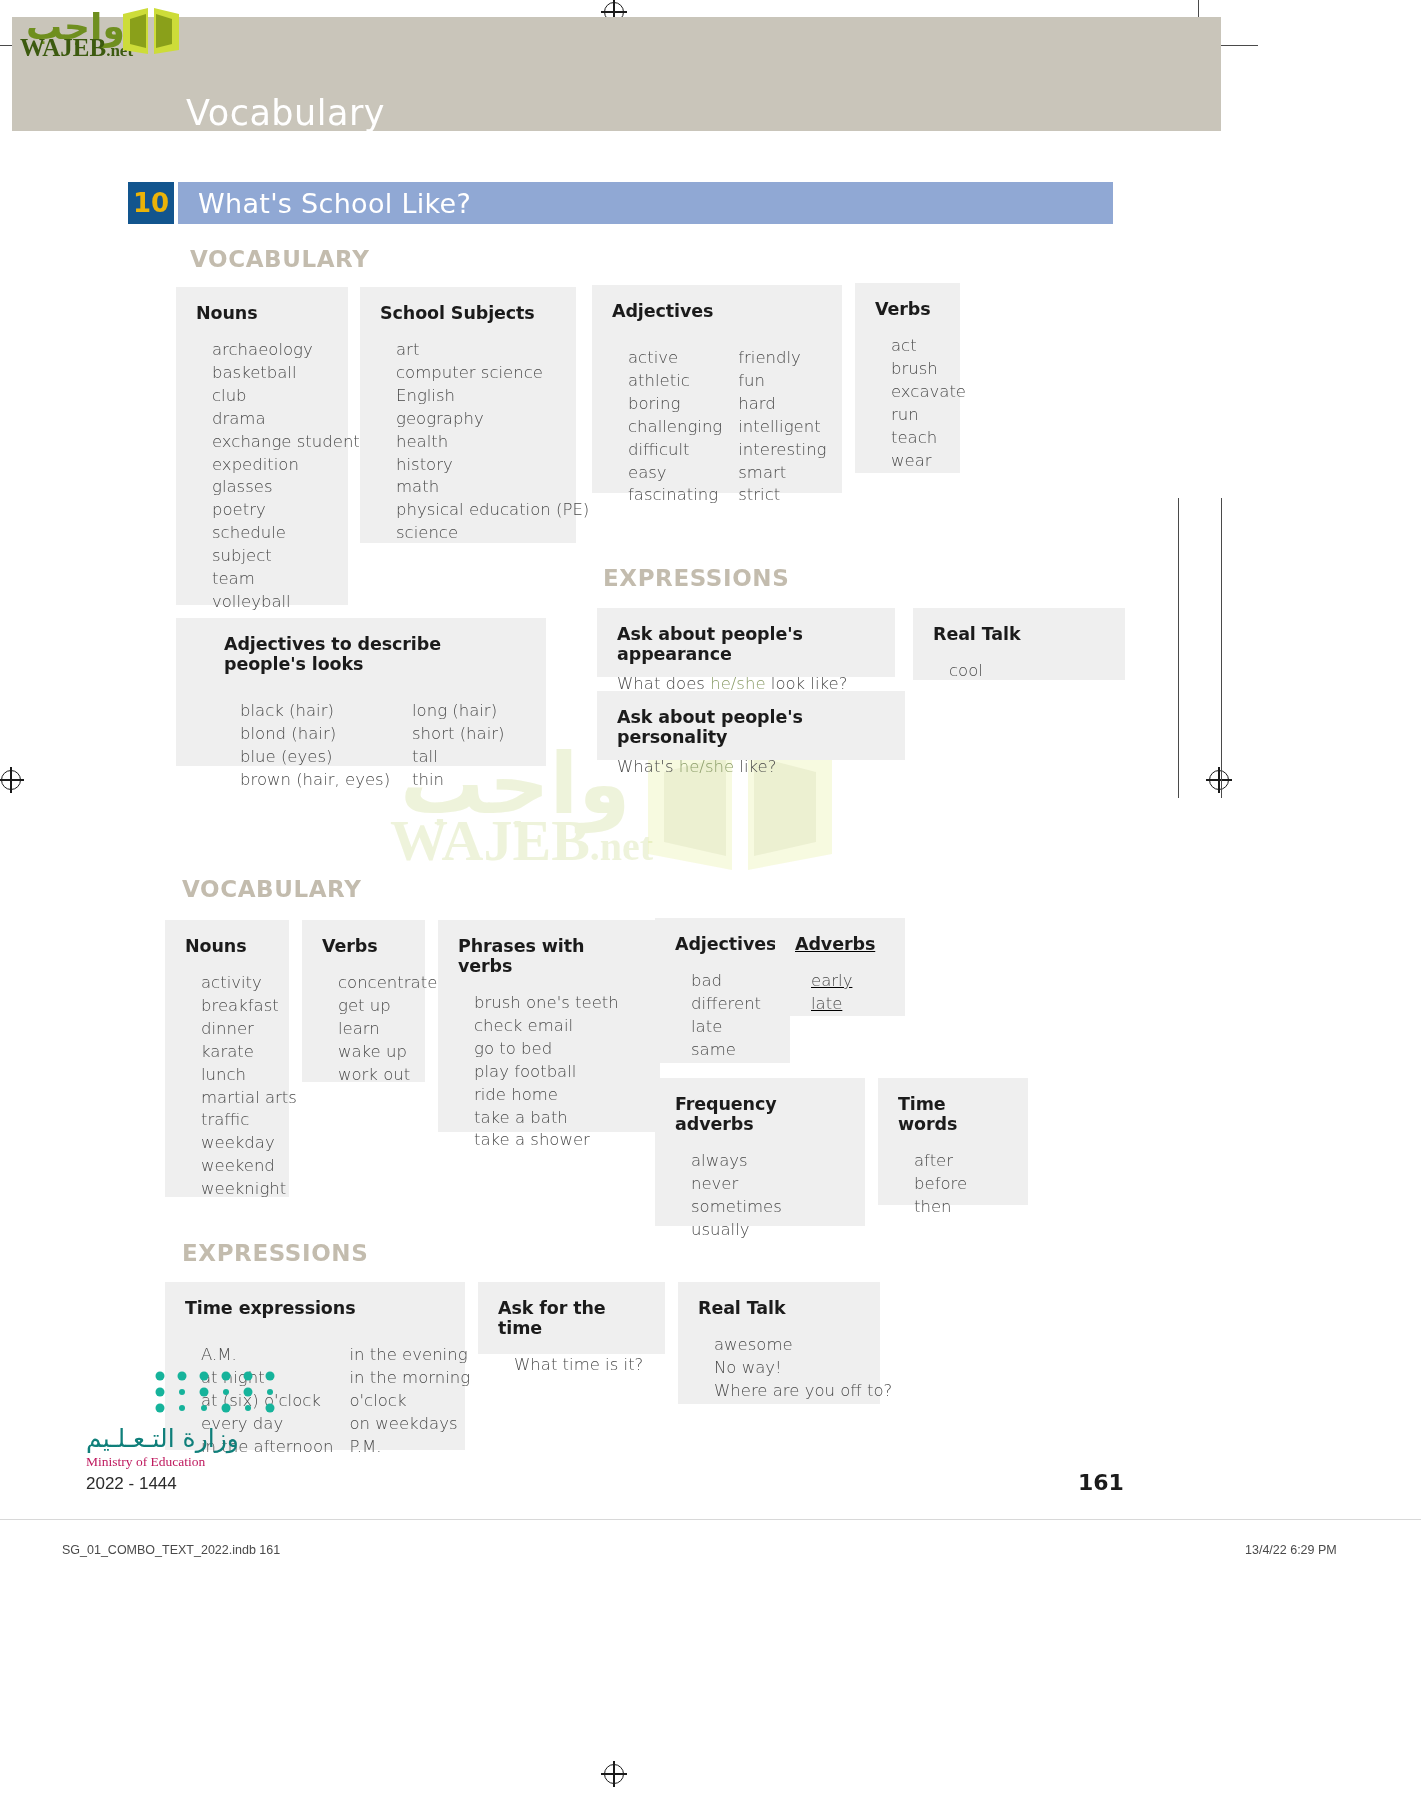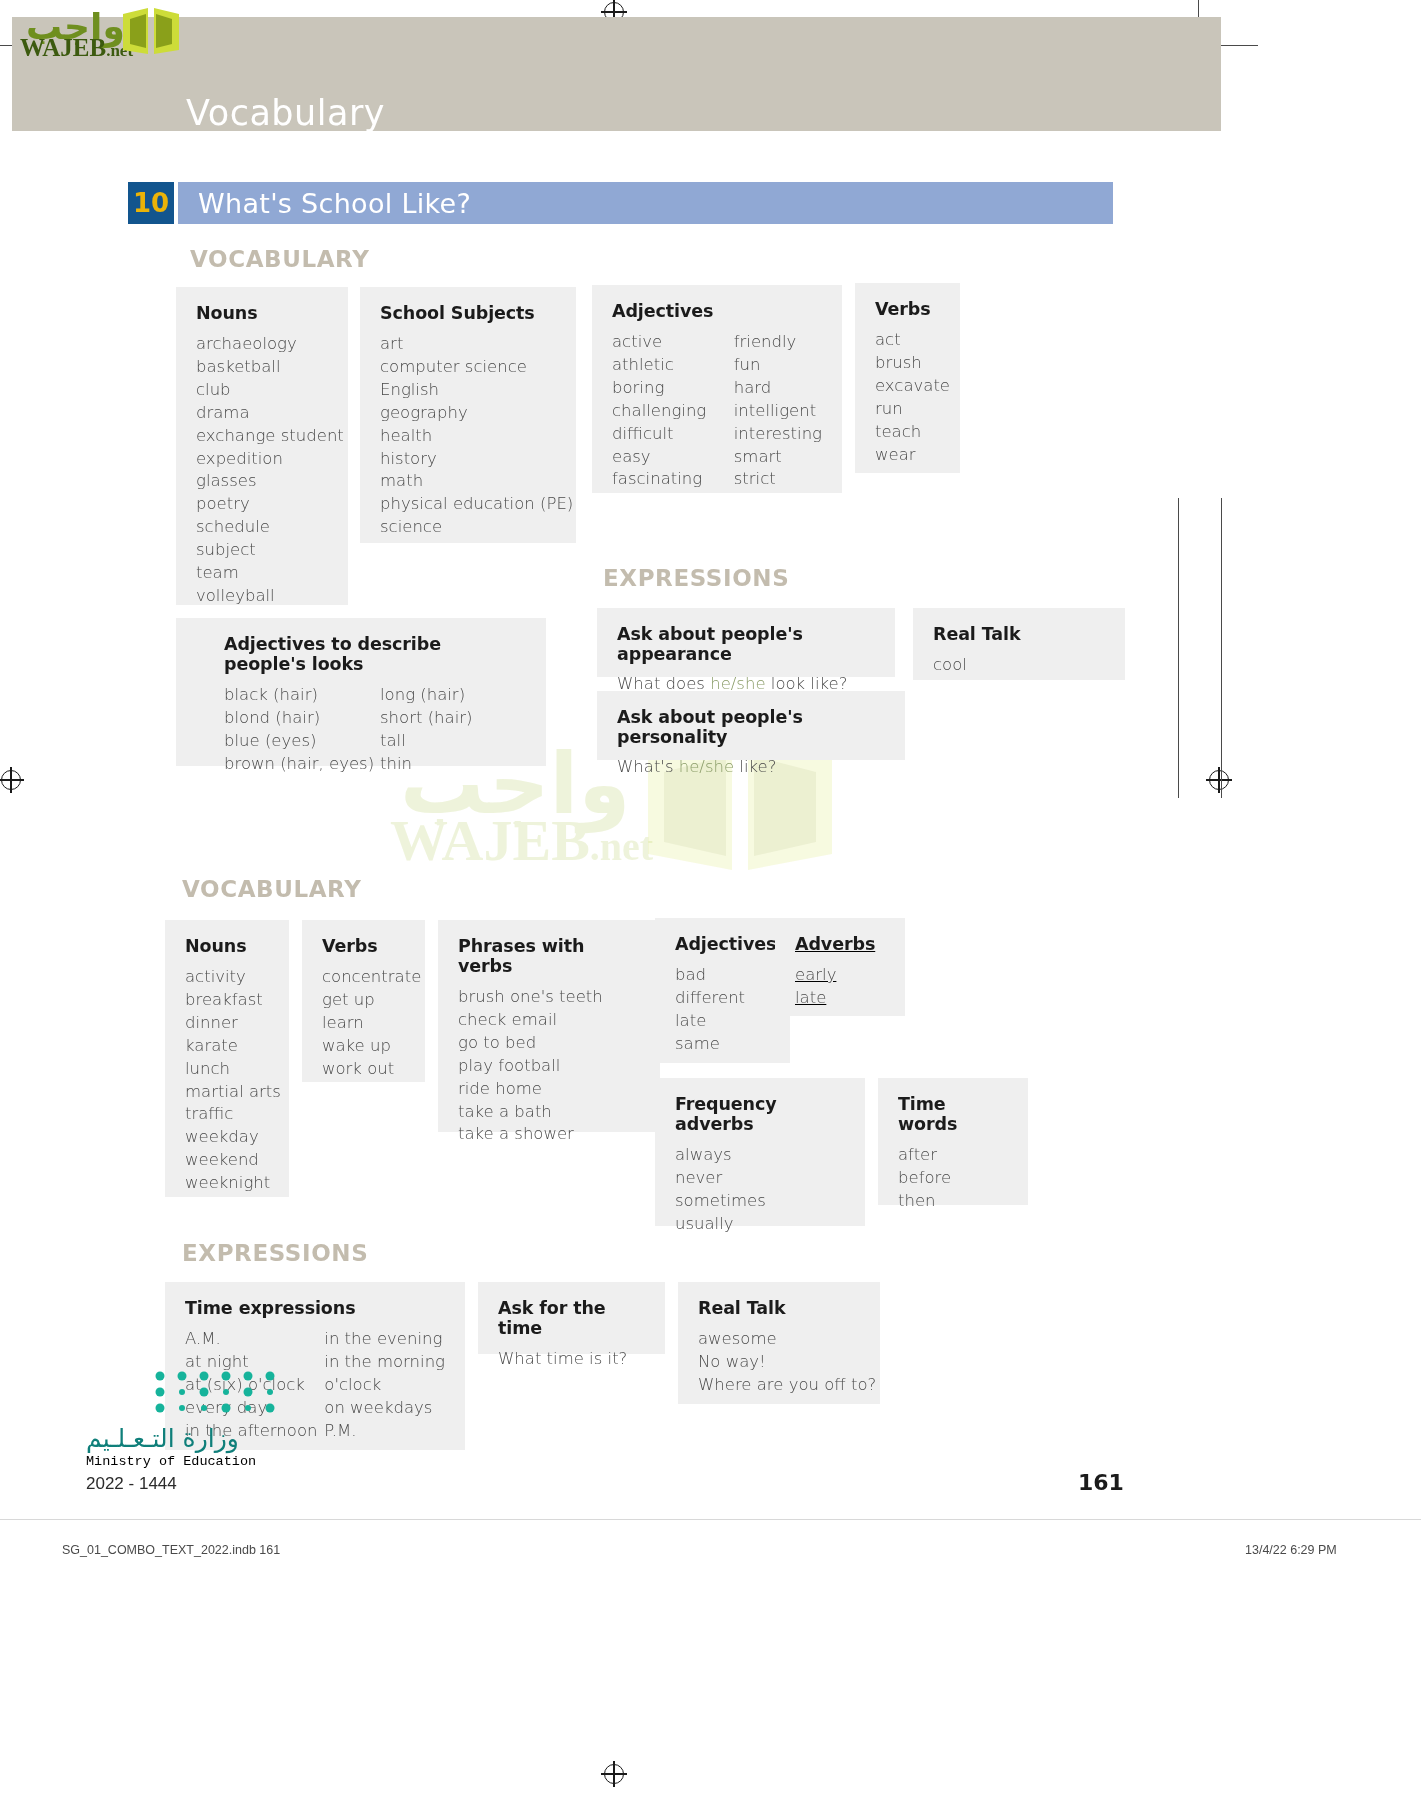--- a/index.html
+++ b/index.html
@@ -85,37 +85,37 @@
 
   
   .box{
     position:absolute;background:#efefef;box-sizing:border-box;
     padding:16px 20px 14px 20px;
   }
   .box h4{
     margin:0 0 10px 0;font-size:17.5px;color:#1b1b1b;font-weight:bold;
     font-family:"DejaVu Sans",sans-serif;letter-spacing:-.1px;
   }
-  .box ul{margin:0;padding:0;list-style:none;}
+  .box ul{margin:16px;padding:0;list-style:none;}
   .box li{
     font-size:16.5px;color:#4a4a4a;line-height:22.9px;
     font-family:"DejaVu Sans",sans-serif;font-weight:300;
     white-space:nowrap;
   }
   .cols{display:flex;}
   .cols ul + ul{margin-left:0;}
   .expr p{
     margin:8px 0 0 0;font-size:16.5px;color:#4a4a4a;
     font-family:"DejaVu Sans",sans-serif;font-weight:300;
   }
   .expr p .hi{color:#8a9c68;}
   .min-ar{position:absolute;left:86px;top:1424px;font-size:25px;color:#0f7f7a;
           font-family:"DejaVu Sans",sans-serif;}
-  .min-en{position:absolute;left:86px;top:1454px;font-size:13.5px;color:#000000;
-          font-family:Liberation Mono, monospace;}
+  .min-en{position:absolute;left:86px;top:1454px;font-size:13.5px;color:#be185d;
+          font-family:Liberation Serif, serif;}
   .min-yr{position:absolute;left:86px;top:1474px;font-size:17px;color:#2b2b2b;
           font-family:"Liberation Sans",sans-serif;}
   .pageno{position:absolute;left:1078px;top:1470px;font-size:22px;font-weight:bold;
           color:#1b1b1b;font-family:"DejaVu Sans",sans-serif;}
 
   .footline{position:absolute;left:0;top:1519px;width:1421px;height:1px;background:#d8d8d8;}
   .foot-l{position:absolute;left:62px;top:1543px;font-size:12.5px;color:#4a4a4a;
           font-family:"Liberation Sans",sans-serif;}
   .foot-r{position:absolute;left:1245px;top:1543px;font-size:12.5px;color:#4a4a4a;
           font-family:"Liberation Sans",sans-serif;}

